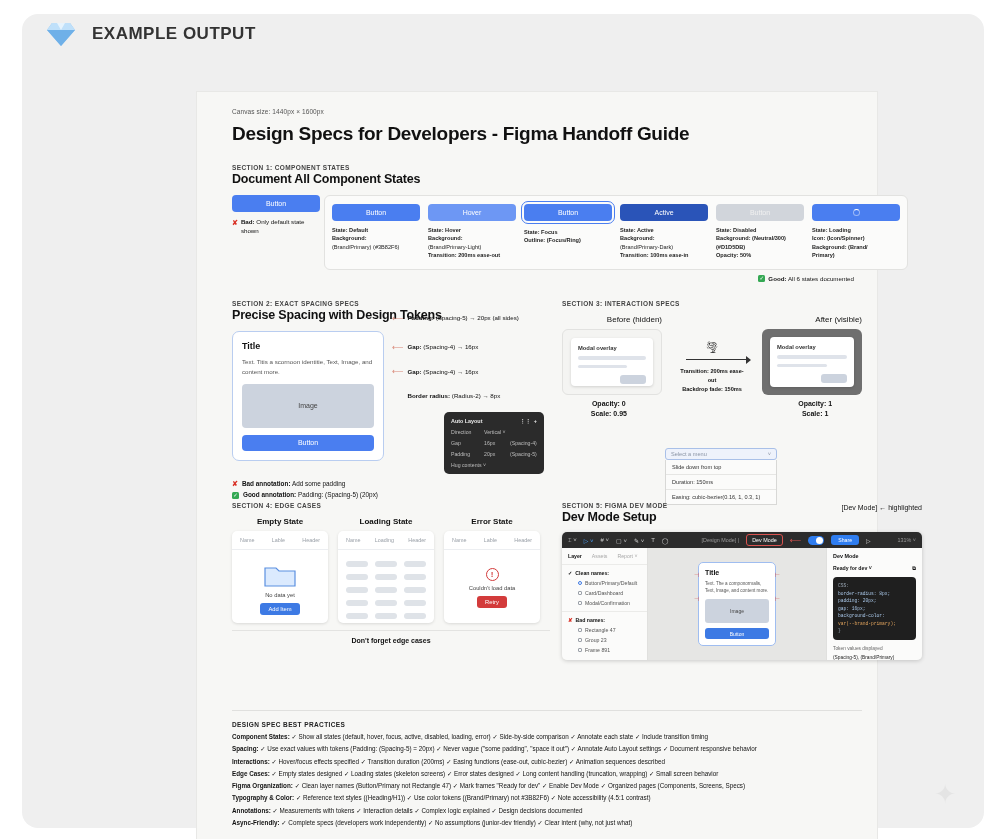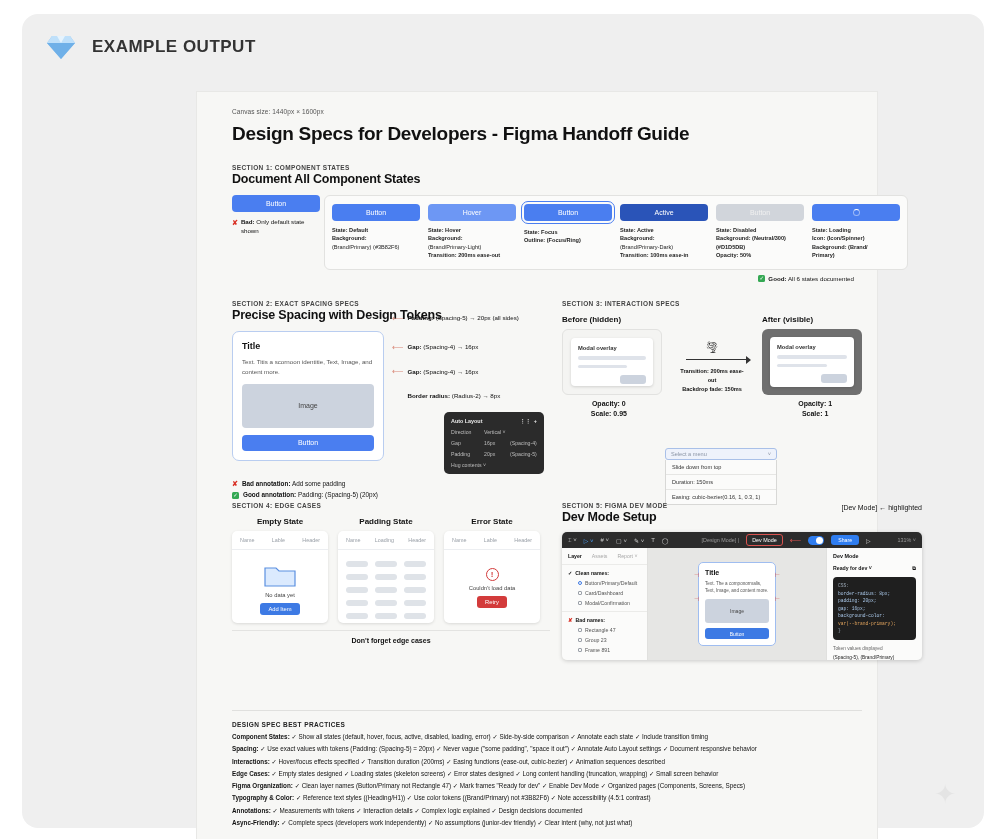--- a/index.html
+++ b/index.html
@@ -8,21 +8,21 @@
     background: #ffffff;
     font-family: "Liberation Sans", sans-serif;
     overflow: hidden;
   }
   .page {
     position: absolute; left: 22px; top: 14px;
     width: 962px; height: 814px;
     background: #efefef;
     border-radius: 16px;
   }
-  .topbar { display: flex; align-items: center; gap: 16px; padding: 20px 0 0 24px; }
+  .topbar { display: flex; align-items: center; gap: 16px; padding: 7px 0 0 24px; }
   .gem { width: 30px; height: 26px; }
   .topbar-title {
     font-size: 17px; font-weight: bold; letter-spacing: .5px; color: #333;
   }
   .sheet {
     position: absolute; left: 175px; top: 78px;
     width: 680px; height: 760px;
     background: #f7f7f5;
     box-shadow: 0 0 0 1px #e8e8e6;
   }
@@ -87,21 +87,21 @@
     background: #2b2b2b; border-radius: 5px; padding: 6px 7px;
   }
   .al-head { display: flex; justify-content: space-between; font-size: 5.4px; color: #e8e8e8; font-weight: bold; }
   .al-row { display: flex; font-size: 5.2px; color: #bdbdbd; margin-top: 5px; }
   .al-row span:nth-child(1) { width: 33px; }
   .al-row span:nth-child(2) { width: 26px; }
   .notes-bottom { position: absolute; left: 0; top: 178px; }
   .note-line { display: flex; gap: 4px; font-size: 6.4px; color: #111; line-height: 1.7; align-items:center; }
 
   .modal-cols { display: flex; gap: 16px; margin-top: 8px; align-items: flex-start; }
-  .col-lbl { font-size: 8px; font-weight: bold; color: #111; text-align: left; }
+  .col-lbl { font-size: 8px; font-weight: normal; color: #111; text-align: right; }
   .modal-shell { width: 100px; height: 66px; border-radius: 6px; padding: 8px; margin-top: 5px; }
   .modal-shell.before { background: #f4f4f2; border: 1px solid #e2e2e0; }
   .modal-shell.after { background: #6f6f6f; }
   .modal-inner { background: #fff; border-radius: 4px; padding: 7px; height: 100%;
     box-shadow: 0 1px 3px rgba(0,0,0,.15); }
   .mi-title { font-size: 5.8px; color: #333; font-weight: bold;}
   .bar { height: 3.5px; background: #dfe3ea; border-radius: 2px; margin-top: 5px; }
   .mi-btn { width: 26px; height: 9px; background: #ccd3de; border-radius: 3px; margin-top: 7px; margin-left: auto; }
   .mid { width: 86px; text-align: center; padding-top: 26px; }
   .arrow-line { position: relative; height: 10px; }
@@ -425,21 +425,21 @@
                 <svg viewBox="0 0 34 26" width="34" height="26">
                   <path d="M2 6 L2 24 L32 24 L32 9 L16 9 L13 6 Z" fill="#dbeafe" stroke="#5b8fe0" stroke-width="1.2"></path>
                 </svg>
               </span>
               <div class="edge-txt">No data yet</div>
               <div class="pill-blue">Add Item</div>
             </div>
           </div>
         </div>
         <div class="edge-col">
-          <div class="edge-lbl">Padding State</div>
+          <div class="edge-lbl">Loading State</div>
           <div class="edge-card">
             <div class="edge-head">
               <span>Name</span>
               <span>Loading</span>
               <span>Header</span>
             </div>
             <div class="edge-body" style="padding:4px 8px">
               <div class="sk-row">
                   <i class="sk"></i>
                   <i class="sk"></i>

